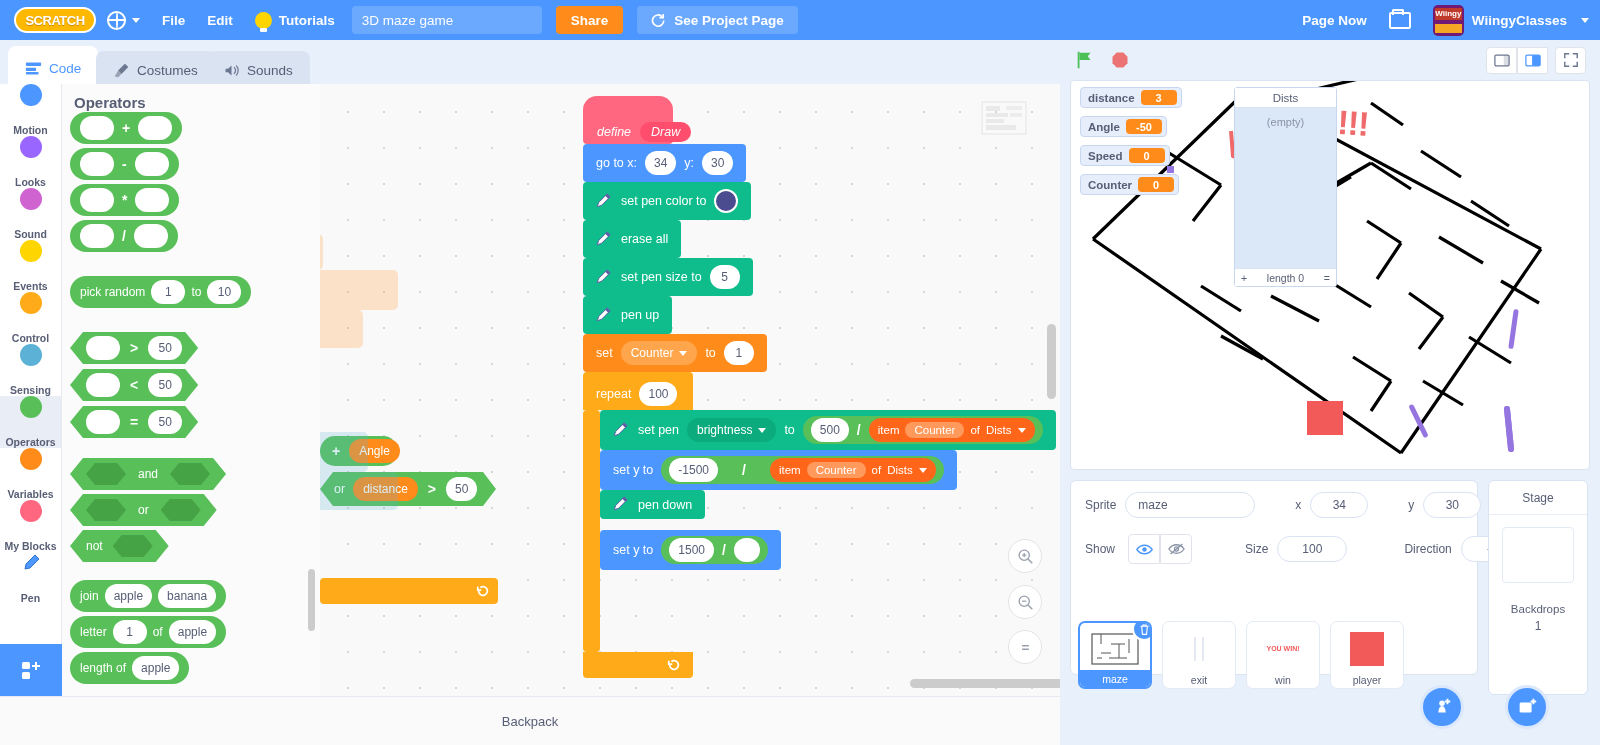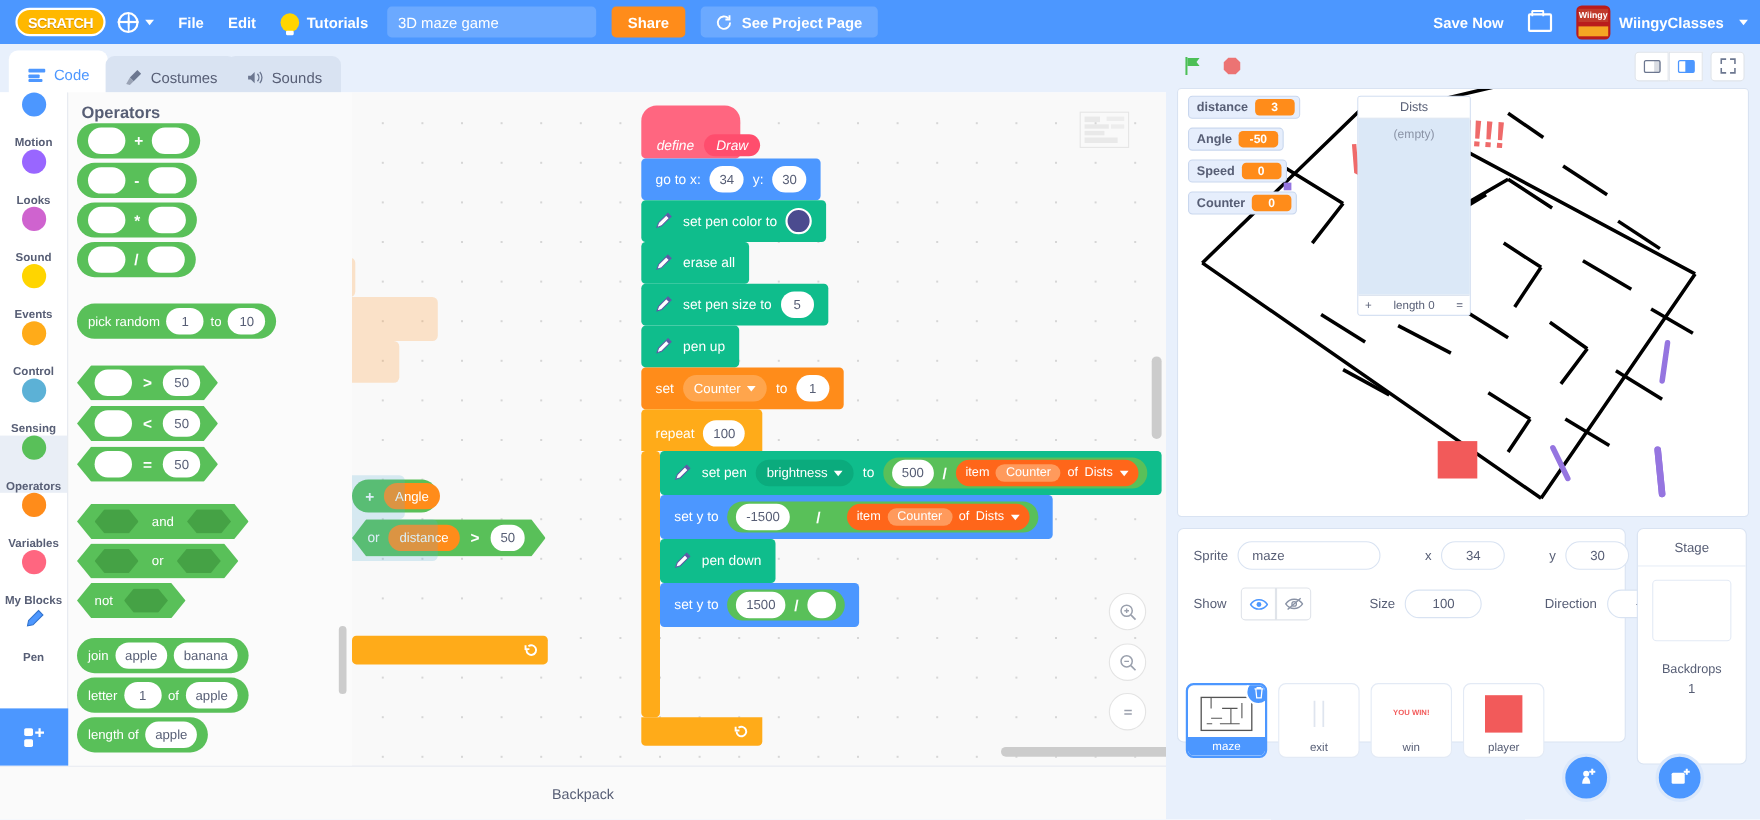--- a/index.html
+++ b/index.html
@@ -44,21 +44,21 @@
     font-family:"Liberation Sans", sans-serif; margin-left:8px;
   }
   #see-project {
     display:flex;align-items:center;gap:8px;background:#6ba9ff;border-radius:4px;
     height:28px;padding:0 14px;margin-left:14px;cursor:pointer;font-size:13.5px;
   }
   .spacer { flex:1; }
   .folder-ic { width:22px;height:17px;border:2px solid #fff;border-radius:2px;position:relative;}
   .folder-ic::before{content:"";position:absolute;left:1px;top:-5px;width:8px;height:4px;border:2px solid #fff;border-bottom:none;border-radius:2px 2px 0 0;}
   .avatar {
-    width:31px;height:31px;border-radius:5px;background:#b91c1c;
+    width:31px;height:31px;border-radius:5px;background:#701a75;
     display:flex;align-items:center;justify-content:center;overflow:hidden;position:relative;
   }
   .avatar .av-top{position:absolute;top:3px;left:2px;right:2px;height:12px;background:#c03a2b;
     color:#fff;font-size:8px;display:flex;align-items:center;justify-content:center;font-weight:bold;}
   .avatar .av-bot{position:absolute;bottom:3px;left:2px;right:2px;height:9px;background:#f5a623;}
 
   
   #tabrow { position:absolute; left:0; top:40px; width:1060px; height:50px; }
   .tab {
     position:absolute; top:11px; height:39px; border-radius:8px 8px 0 0;
@@ -239,21 +239,21 @@
   <input id="project-title" value="3D maze game" style="">
   <button id="share-btn">Share</button>
   <div id="see-project">
     <svg width="15" height="15" viewBox="0 0 16 16">
       <path d="M12 4a6 6 0 1 0 1.6 4" stroke="#fff" stroke-width="1.8" fill="none"></path>
       <path d="M13 1v4h-4" stroke="#fff" stroke-width="1.8" fill="none"></path>
     </svg>
     <span>See Project Page</span>
   </div>
   <div class="spacer"></div>
-  <div class="mb-item">Save Now</div>
+  <div class="mb-item">Page Now</div>
   <div class="mb-item">
     <span class="folder-ic"></span>
   </div>
   <div class="mb-item" style="gap:8px;">
     <span class="avatar">
       <span class="av-top">Wiingy</span>
       <span class="av-bot"></span>
     </span>
     <span>WiingyClasses</span>
     <span class="caret"></span>
@@ -591,21 +591,21 @@
         <span class="sb c-list" style="position:relative;border-radius:14px;height:24px;padding:0 9px;gap:6px;font-size:11.5px;">
           <span>item</span>
           <span style="background:#ff9a5c;border-radius:12px;padding:2px 9px;">Counter</span>
           <span>of</span>
           <span>Dists</span>
           <span class="dd-caret"></span>
         </span>
       </span>
     </div>
 
-    <div class="sb stack c-pen" style="left:280px;top:406px;padding-left:8px;height:40px;">
+    <div class="sb stack c-pen" style="left:280px;top:406px;padding-left:8px;height:29px;">
       <span class="pen-icon-w">
         <svg width="19" height="19" viewBox="0 0 20 20">
             <path d="M15 2l3 3-9 9-4.5 1.5L6 11z" fill="#fff" stroke="#5b5ba5" stroke-width="1"></path>
             <path d="M15 2l3 3-2 2-3-3z" fill="#5b5ba5"></path>
           </svg>
       </span>
       <span>pen down</span>
     </div>
 
     <div class="sb stack c-motion" style="left:280px;top:446px;height:40px;">

